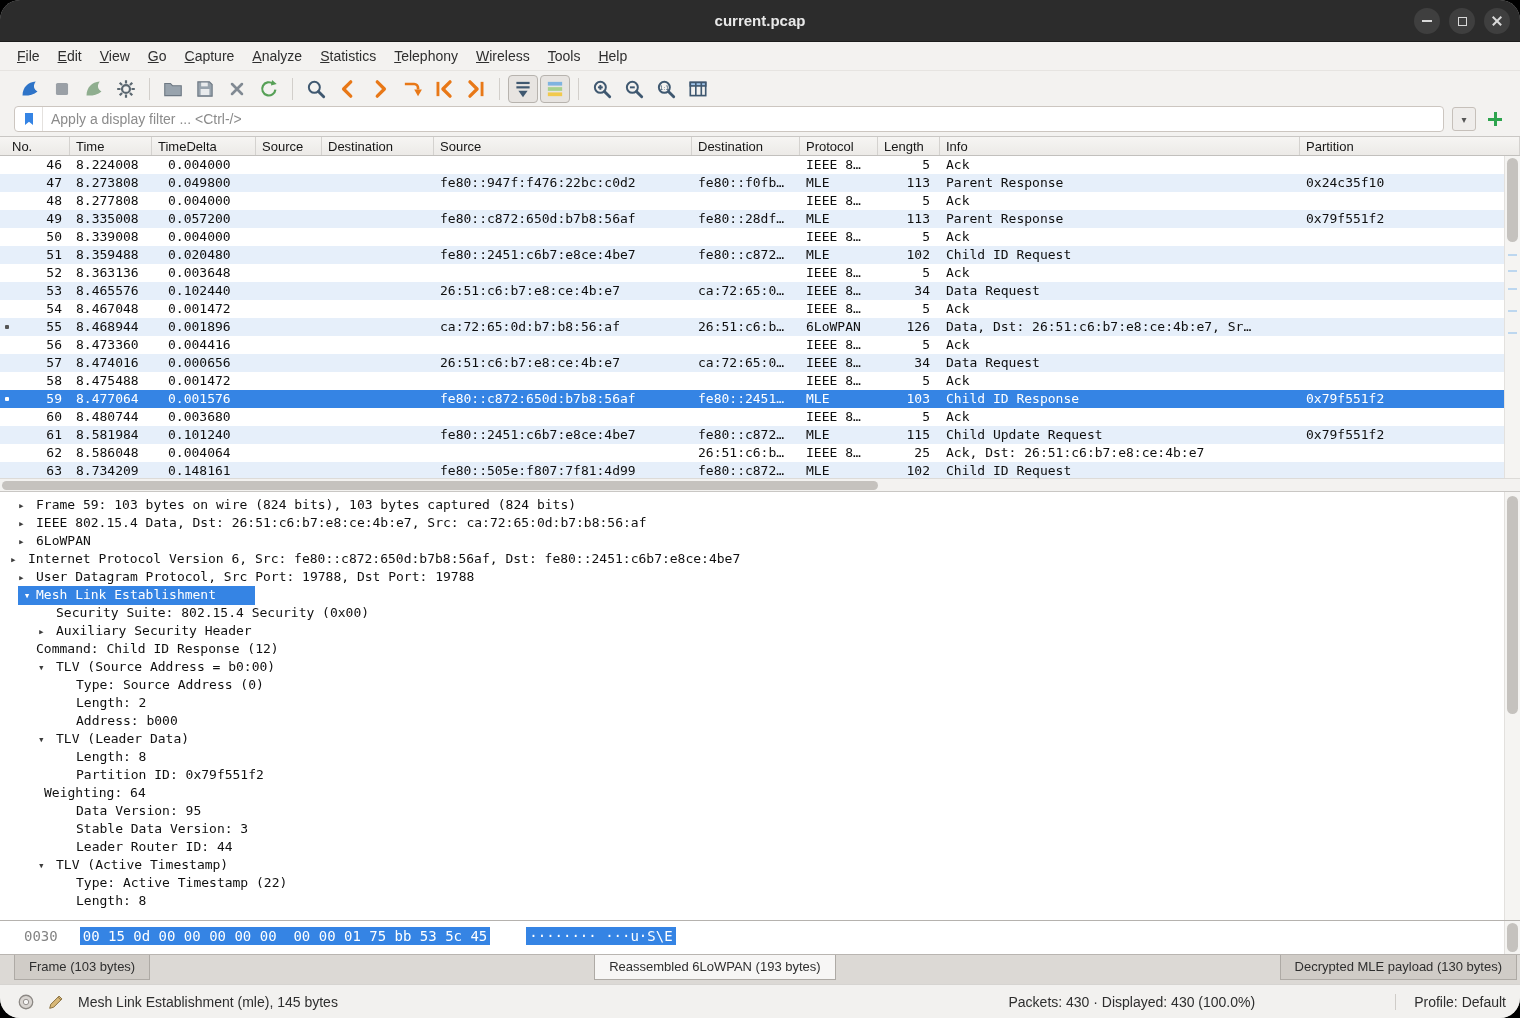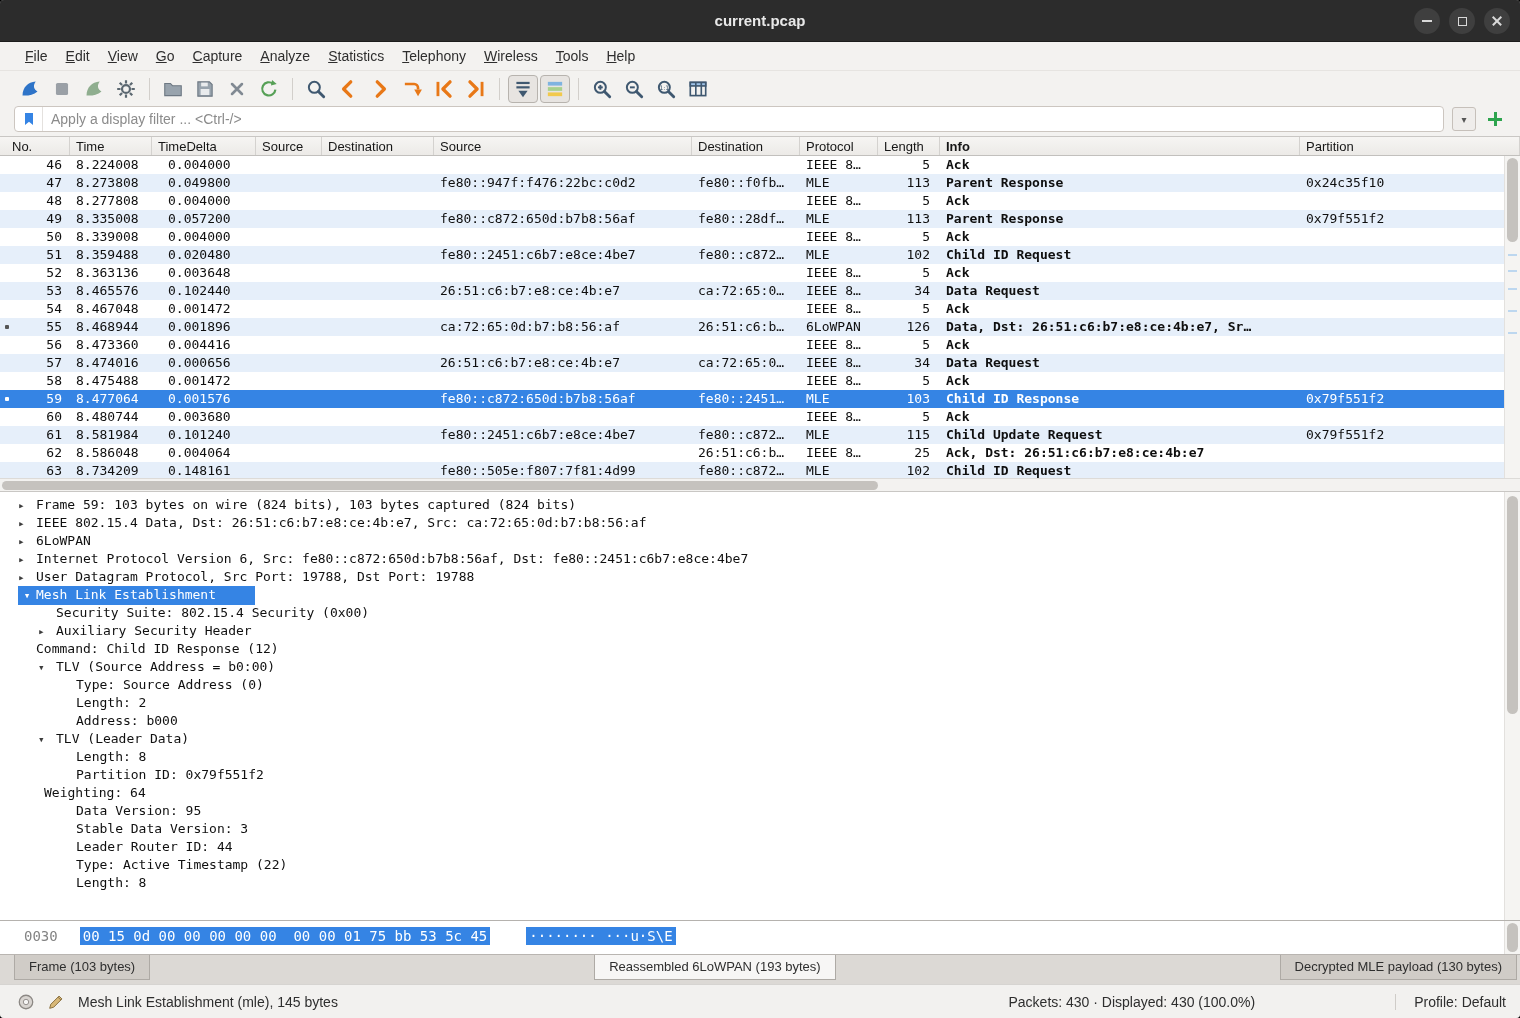--- a/index.html
+++ b/index.html
@@ -1,31 +1,31 @@
 <!DOCTYPE html>
 <html><head>
 <meta charset="utf-8">
 <style>
   * { box-sizing: border-box; margin: 0; padding: 0; }
   html,body { width: 1520px; height: 1018px; background:#000; font-family:"Liberation Sans", sans-serif; }
-  .window { width:1520px; height:1018px; border-radius:4px; overflow:hidden; background:#a3a3a3; display:flex; flex-direction:column; }
+  .window { width:1520px; height:1018px; border-radius:20px; overflow:hidden; background:#a3a3a3; display:flex; flex-direction:column; }
 
   
   .titlebar { height:42px; background:#2c2c2c; display:flex; align-items:center; justify-content:center; position:relative; border-bottom:1px solid #1c1c1c; flex:none; }
   .title { color:#e8e8e8; font-size:15px; font-weight:bold; }
   .win-controls { position:absolute; right:10px; top:0; height:42px; display:flex; align-items:center; gap:9px; }
   .win-btn { width:26px; height:26px; border-radius:50%; background:#3f3f3f; display:flex; align-items:center; justify-content:center; position:relative; cursor:pointer; }
   .g-min { width:10px; height:2px; background:#d9d9d9; display:block; }
   .g-max { width:9px; height:9px; border:1.5px solid #d9d9d9; display:block; }
   .g-close { width:12px; height:12px; position:relative; display:block; }
   .g-close::before,.g-close::after { content:""; position:absolute; left:0; top:5px; width:12px; height:1.8px; background:#d9d9d9; }
   .g-close::before { transform:rotate(45deg);} .g-close::after { transform:rotate(-45deg);}
 
   
-  .menubar { height:28px; background:#f3f2f0; display:flex; align-items:center; padding-left:16px; flex:none;text-align:center; }
+  .menubar { height:28px; background:#f3f2f0; display:flex; align-items:center; padding-left:8px; flex:none;text-align:center; }
   .menu-item { display:inline-block; padding:3px 9px; font-size:14px; color:#2e2e2e; border-radius:4px; cursor:pointer; }
   .menu-item::first-letter { text-decoration:underline; }
 
   
   .toolbar { height:36px; background:#f3f2f0; border-top:1px solid #e6e4e1; display:flex; align-items:center; padding-left:14px; flex:none; }
   .tb-btn { width:30px; height:28px; display:flex; align-items:center; justify-content:center; border-radius:4px; margin:0 1px; cursor:pointer; border:1px solid transparent; }
   .tb-btn.toggled { background:#e7e4e1; border:1px solid #b7b3ae; }
   .tb-sep { width:1px; height:22px; background:#d2cfcb; margin:0 7px; }
 
   
@@ -46,21 +46,21 @@
   .hcell.col-no { padding-left:12px; }
   .hcell.col-part { flex:1; }
   .plist-body { height:322px; overflow:hidden; }
   .prow { height:18px; display:flex; font-family:"DejaVu Sans Mono", monospace; font-size:13px; line-height:18px; color:#0f0f0f; position:relative; cursor:default; }
   .prow.alt { background:#e6effa; }
   .prow.sel { background:#3584e4; color:#fff; }
   .cell { padding-left:6px; overflow:hidden; white-space:pre; flex:none; }
   .col-no { width:70px; } .col-time { width:82px; } .col-delta { width:104px; }
   .col-src1 { width:66px; } .col-dst1 { width:112px; } .col-src2 { width:258px; }
   .col-dst2 { width:108px; } .col-proto { width:78px; } .col-len { width:62px; }
-  .col-info { width:360px;font-weight:bold; } .col-part { flex:1; }
+  .col-info { width:360px; } .col-part { flex:1; }
   .cell.col-no { text-align:right; padding-right:8px; padding-left:0; }
   .cell.col-len { text-align:right; padding-right:10px; padding-left:0; }
   .cell.col-delta { padding-left:16px; }
   .related-dot { position:absolute; left:5px; top:7px; width:4px; height:4px; background:#555; border-radius:1px; }
   .prow.sel .related-dot { background:#fff; }
 
   
   .vscroll { position:absolute; right:0; width:16px; background:#f5f4f2; border-left:1px solid #e3e1de; }
   .thumb { position:absolute; left:2px; right:2px; background:#c5c2be; border-radius:6px; }
   .mark { position:absolute; left:3px; right:3px; height:2px; background:#bdd7ef; }
@@ -547,37 +547,38 @@
 
   <div class="hscroll">
     <div class="hthumb"></div>
   </div>
 
   <div class="details">
     <div>
         <div class="drow" style="padding-left: 18px;"><span class="dinner"><span class="darrow">▸</span><span>Frame 59: 103 bytes on wire (824 bits), 103 bytes captured (824 bits)</span></span></div>
         <div class="drow" style="padding-left: 18px;"><span class="dinner"><span class="darrow">▸</span><span>IEEE 802.15.4 Data, Dst: 26:51:c6:b7:e8:ce:4b:e7, Src: ca:72:65:0d:b7:b8:56:af</span></span></div>
         <div class="drow" style="padding-left: 18px;"><span class="dinner"><span class="darrow">▸</span><span>6LoWPAN</span></span></div>
-        <div class="drow" style="padding-left: 18px;"><span class="dinner"><span class="darrow">▸</span><span>Internet Protocol Version 6, Src: fe80::c872:650d:b7b8:56af, Dst: fe80::2451:c6b7:e8ce:4be7</span></span></div>
+        <div class="drow" style="padding-left: 10px;"><span class="dinner"><span class="darrow">▸</span><span>Internet Protocol Version 6, Src: fe80::c872:650d:b7b8:56af, Dst: fe80::2451:c6b7:e8ce:4be7</span></span></div>
         <div class="drow" style="padding-left: 18px;"><span class="dinner"><span class="darrow">▸</span><span>User Datagram Protocol, Src Port: 19788, Dst Port: 19788</span></span></div>
         <div class="drow" style="padding-left: 18px;"><span class="dinner dsel"><span class="darrow">▾</span><span>Mesh Link Establishment</span></span></div>
         <div class="drow" style="padding-left: 38px;"><span class="dinner"><span class="darrow"></span><span>Security Suite: 802.15.4 Security (0x00)</span></span></div>
         <div class="drow" style="padding-left: 38px;"><span class="dinner"><span class="darrow">▸</span><span>Auxiliary Security Header</span></span></div>
         <div class="drow" style="padding-left: 18px;"><span class="dinner"><span class="darrow"></span><span>Command: Child ID Response (12)</span></span></div>
         <div class="drow" style="padding-left: 38px;"><span class="dinner"><span class="darrow">▾</span><span>TLV (Source Address = b0:00)</span></span></div>
         <div class="drow" style="padding-left: 58px;"><span class="dinner"><span class="darrow"></span><span>Type: Source Address (0)</span></span></div>
         <div class="drow" style="padding-left: 58px;"><span class="dinner"><span class="darrow"></span><span>Length: 2</span></span></div>
         <div class="drow" style="padding-left: 58px;"><span class="dinner"><span class="darrow"></span><span>Address: b000</span></span></div>
         <div class="drow" style="padding-left: 38px;"><span class="dinner"><span class="darrow">▾</span><span>TLV (Leader Data)</span></span></div>
         <div class="drow" style="padding-left: 58px;"><span class="dinner"><span class="darrow"></span><span>Length: 8</span></span></div>
         <div class="drow" style="padding-left: 58px;"><span class="dinner"><span class="darrow"></span><span>Partition ID: 0x79f551f2</span></span></div>
         <div class="drow" style="padding-left: 26px;"><span class="dinner"><span class="darrow"></span><span>Weighting: 64</span></span></div>
         <div class="drow" style="padding-left: 58px;"><span class="dinner"><span class="darrow"></span><span>Data Version: 95</span></span></div>
         <div class="drow" style="padding-left: 58px;"><span class="dinner"><span class="darrow"></span><span>Stable Data Version: 3</span></span></div>
         <div class="drow" style="padding-left: 58px;"><span class="dinner"><span class="darrow"></span><span>Leader Router ID: 44</span></span></div>
+        <div class="drow" style="padding-left: 38px;"><span class="dinner"><span class="darrow">▾</span><span>TLV (Active Timestamp)</span></span></div>
         <div class="drow" style="padding-left: 58px;"><span class="dinner"><span class="darrow"></span><span>Type: Active Timestamp (22)</span></span></div>
         <div class="drow" style="padding-left: 58px;"><span class="dinner"><span class="darrow"></span><span>Length: 8</span></span></div>
       </div>
     <div class="vscroll" style="top:0;bottom:0;">
       <div class="thumb" style="top:4px;height:218px;"></div>
     </div>
   </div>
 
   <div class="hexpane">
     <div class="hexline"><span class="hexoff">0030</span><span class="hexbytes hl">00 15 0d 00 00 00 00 00  00 00 01 75 bb 53 5c 45</span><span class="hexascii hl">········ ···u·S\E</span></div>

